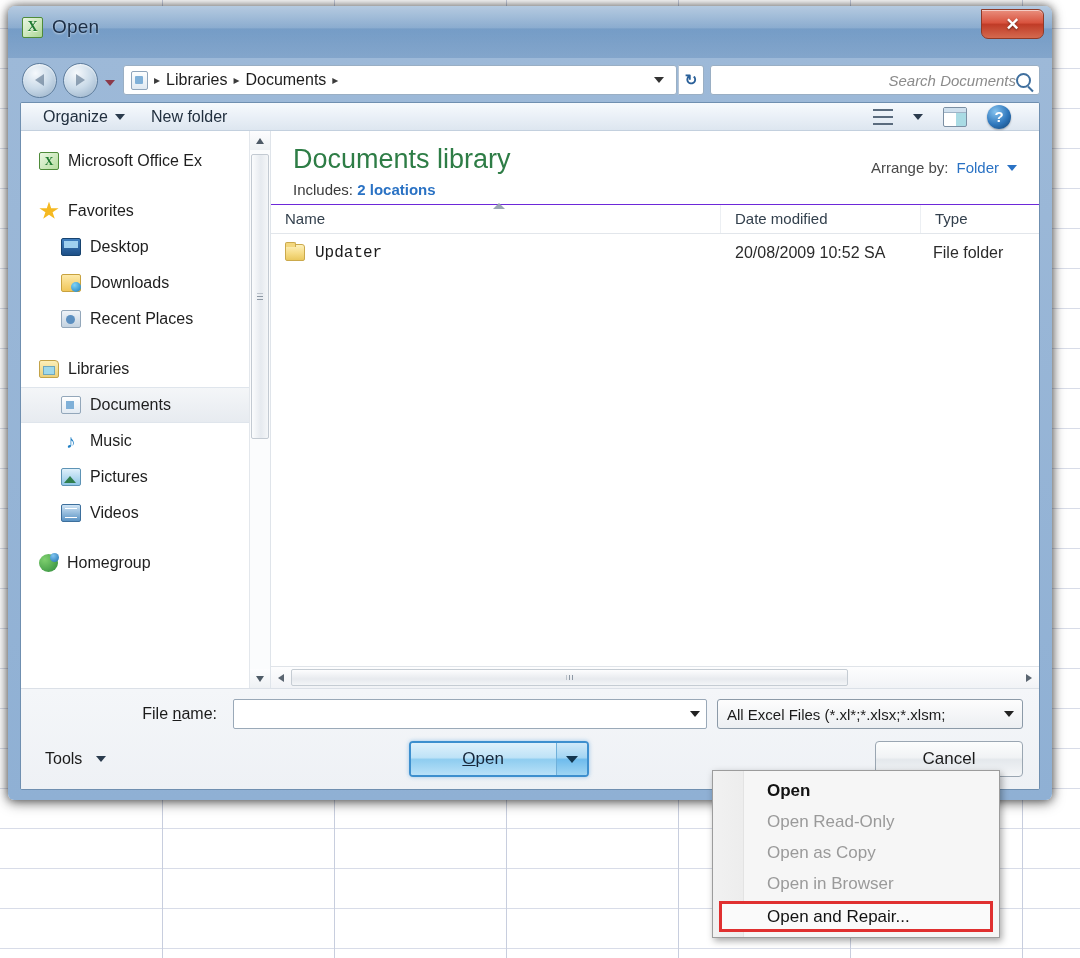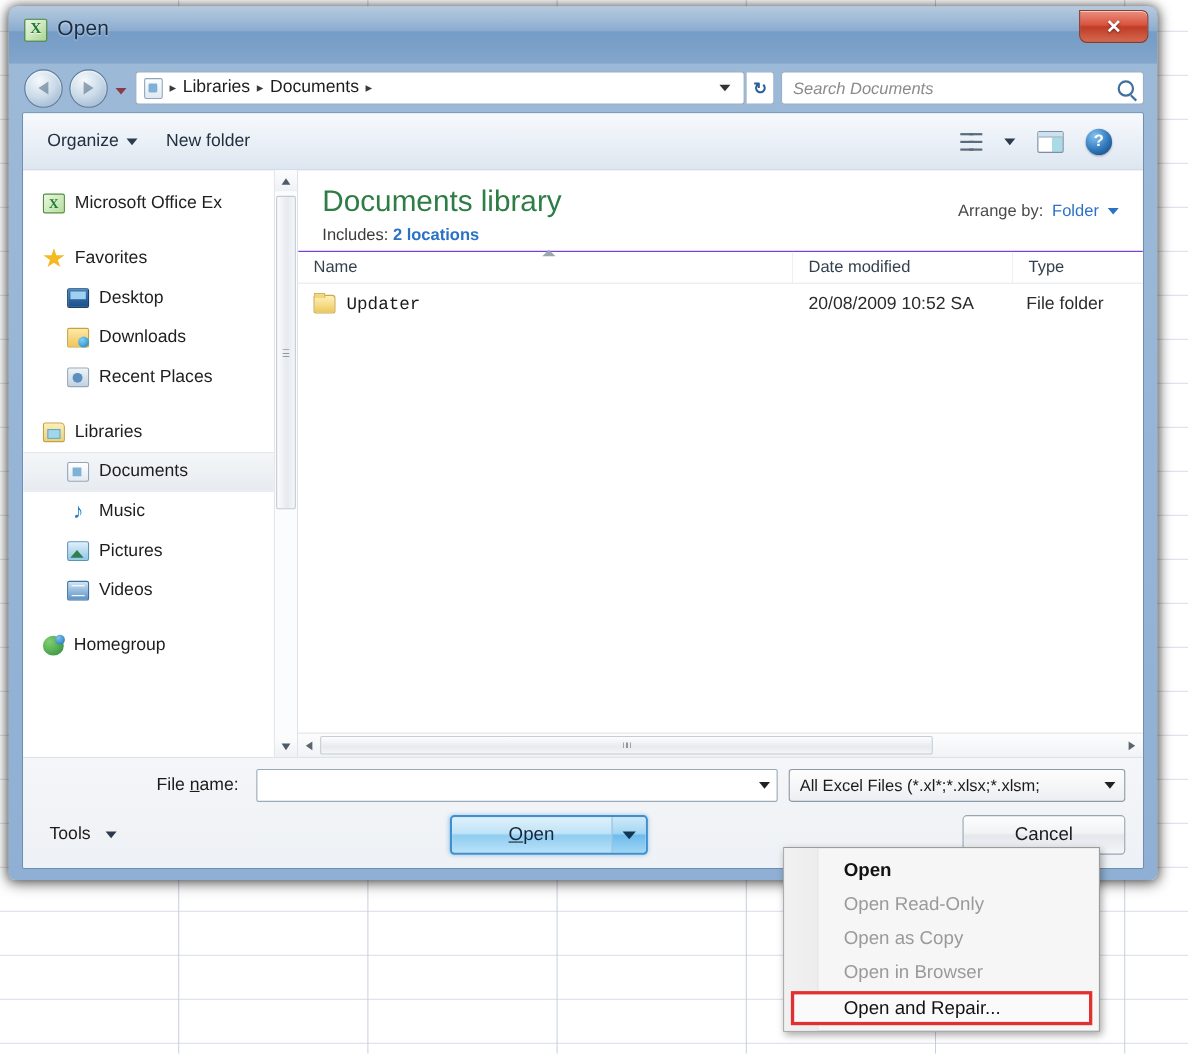--- a/index.html
+++ b/index.html
@@ -203,20 +203,21 @@
   #search-box {
     width: 330px;
     height: 30px;
     background: #fff;
     border: 1px solid #9aafc4;
     border-radius: 3px;
     display: flex; align-items: center;
     padding: 0 8px 0 10px;
     flex: none;
     cursor: text;
+    text-align: right;
   }
   #search-placeholder {
     flex: 1;
     font-size: 15px;
     font-style: italic;
     color: #8b8b8b;
     white-space: nowrap; overflow: hidden;
   }
   .mag-icon {
     width: 15px; height: 15px;
@@ -242,21 +243,21 @@
     background: #f4f6f9;
     border: 1px solid #6f8fb0;
     border-radius: 2px;
     display: flex;
     flex-direction: column;
     overflow: hidden;
   }
 
   
   #toolbar {
-    height: 52px;
+    height: 28px;
     background: linear-gradient(to bottom, #f7fafd 0%, #eaf0f7 50%, #dde6f0 100%);
     border-bottom: 1px solid #c3d0de;
     display: flex;
     align-items: center;
     padding: 0 10px 0 22px;
     gap: 26px;
   }
   .tb-item {
     display: flex; align-items: center; gap: 7px;
     font-size: 16px; color: #22303f;

